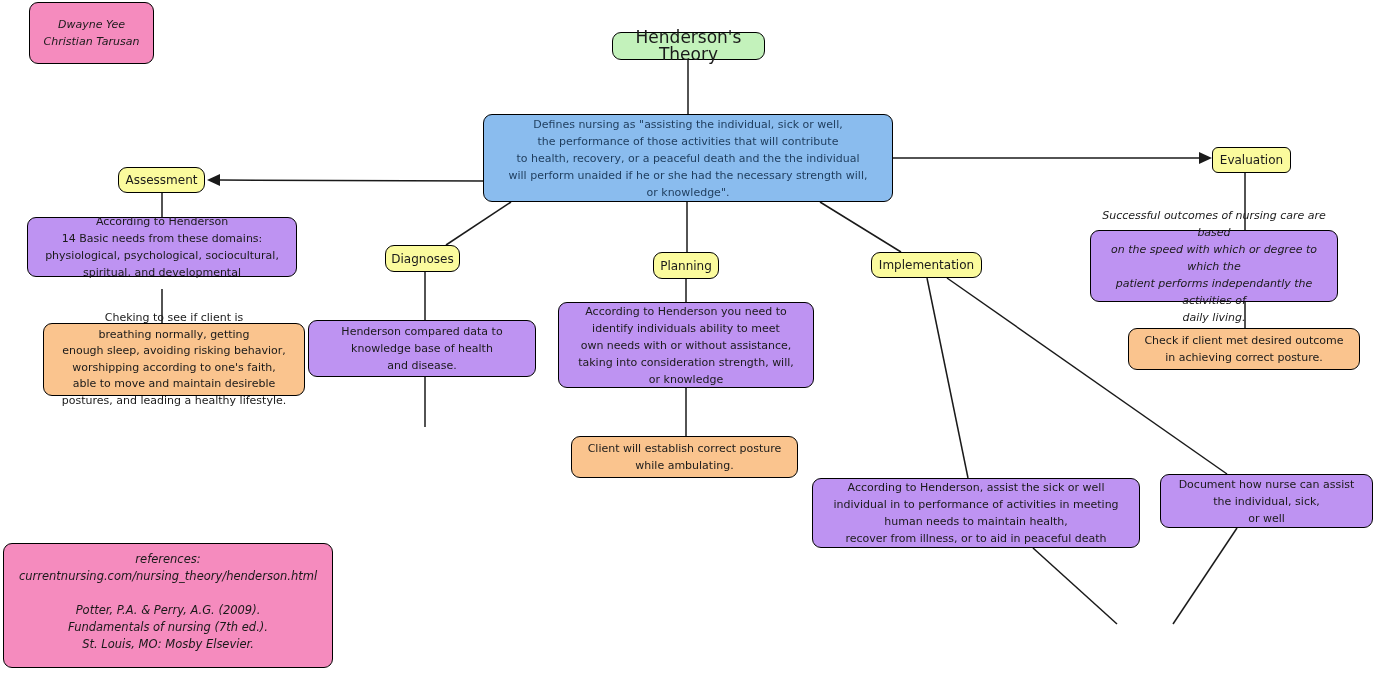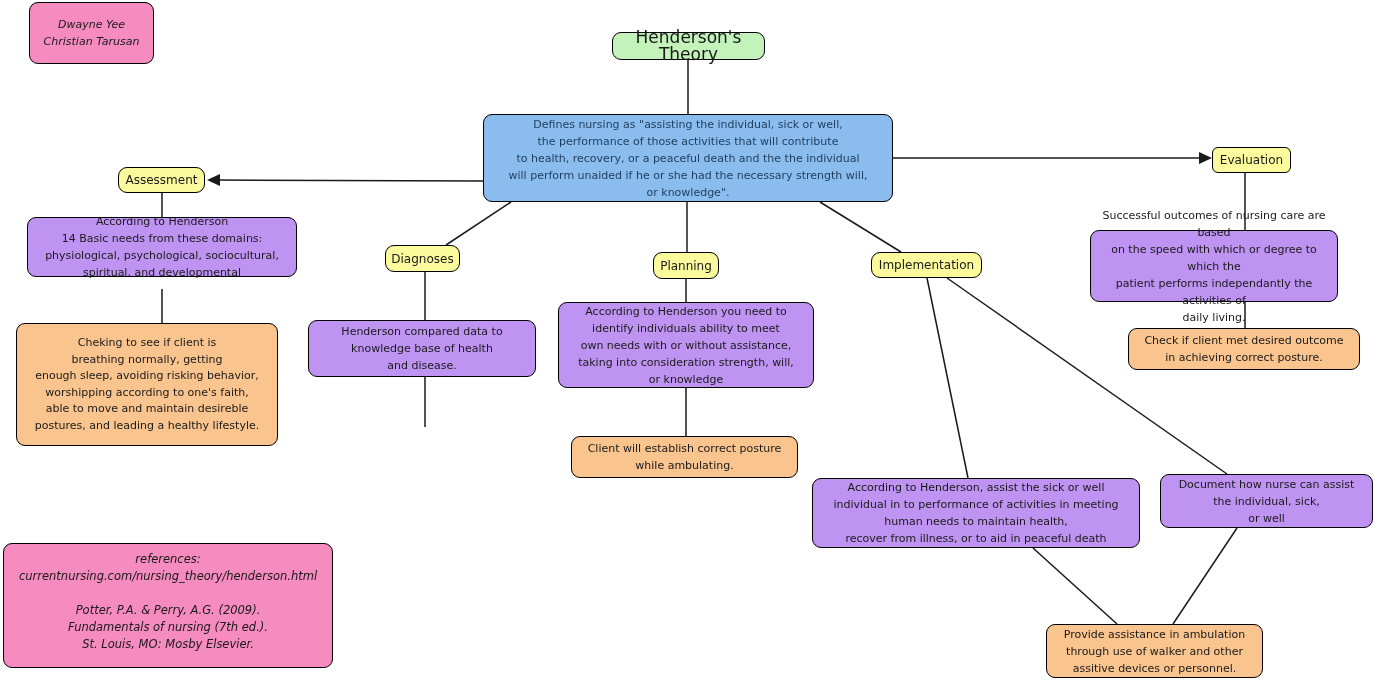--- a/index.html
+++ b/index.html
@@ -109,21 +109,21 @@
 
   <div class="node yellow label" style="left:118px;top:167px;width:87px;height:26px;">
     <span class="node-text">Assessment</span>
   </div>
   <div class="node purple" style="left:27px;top:217px;width:270px;height:60px;">
     <span class="node-text">According to Henderson
 14 Basic needs from these domains:
 physiological, psychological, sociocultural,
 spiritual, and developmental</span>
   </div>
-  <div class="node orange tight" style="left:16px;top:323px;width:262px;height:123px;">
+  <div class="node orange tight" style="left:43px;top:323px;width:262px;height:73px;">
     <span class="node-text">Cheking to see if client is
 breathing normally, getting
 enough sleep, avoiding risking behavior,
 worshipping according to one's faith,
 able to move and maintain desireble
 postures, and leading a healthy lifestyle.</span>
   </div>
 
   <div class="node yellow label" style="left:385px;top:245px;width:75px;height:27px;">
     <span class="node-text">Diagnoses</span>
@@ -156,30 +156,25 @@
     <span class="node-text">According to Henderson, assist the sick or well
 individual in to performance of activities in meeting
 human needs to maintain health,
 recover from illness, or to aid in peaceful death</span>
   </div>
   <div class="node purple" style="left:1160px;top:474px;width:213px;height:54px;">
     <span class="node-text">Document how nurse can assist
 the individual, sick,
 or well</span>
   </div>
-  <div class="node orange" style="left:1046px;top:624px;width:217px;height:54px;">
-    <span class="node-text">Provide assistance in ambulation
-through use of walker and other
-assitive devices or personnel.</span>
-  </div>
 
   <div class="node yellow label" style="left:1212px;top:147px;width:79px;height:26px;border-radius:6px;">
     <span class="node-text">Evaluation</span>
   </div>
-  <div class="node purple" style="left:1090px;top:230px;width:248px;height:72px;">
+  <div class="node purple" style="left:1090px;top:230px;width:248px;height:72px;font-style:italic;">
     <span class="node-text">Successful outcomes of nursing care are based
 on the speed with which or degree to which the
 patient performs independantly the activities of
 daily living.</span>
   </div>
   <div class="node orange" style="left:1128px;top:328px;width:232px;height:42px;">
     <span class="node-text">Check if client met desired outcome
 in achieving correct posture.</span>
   </div>
 

